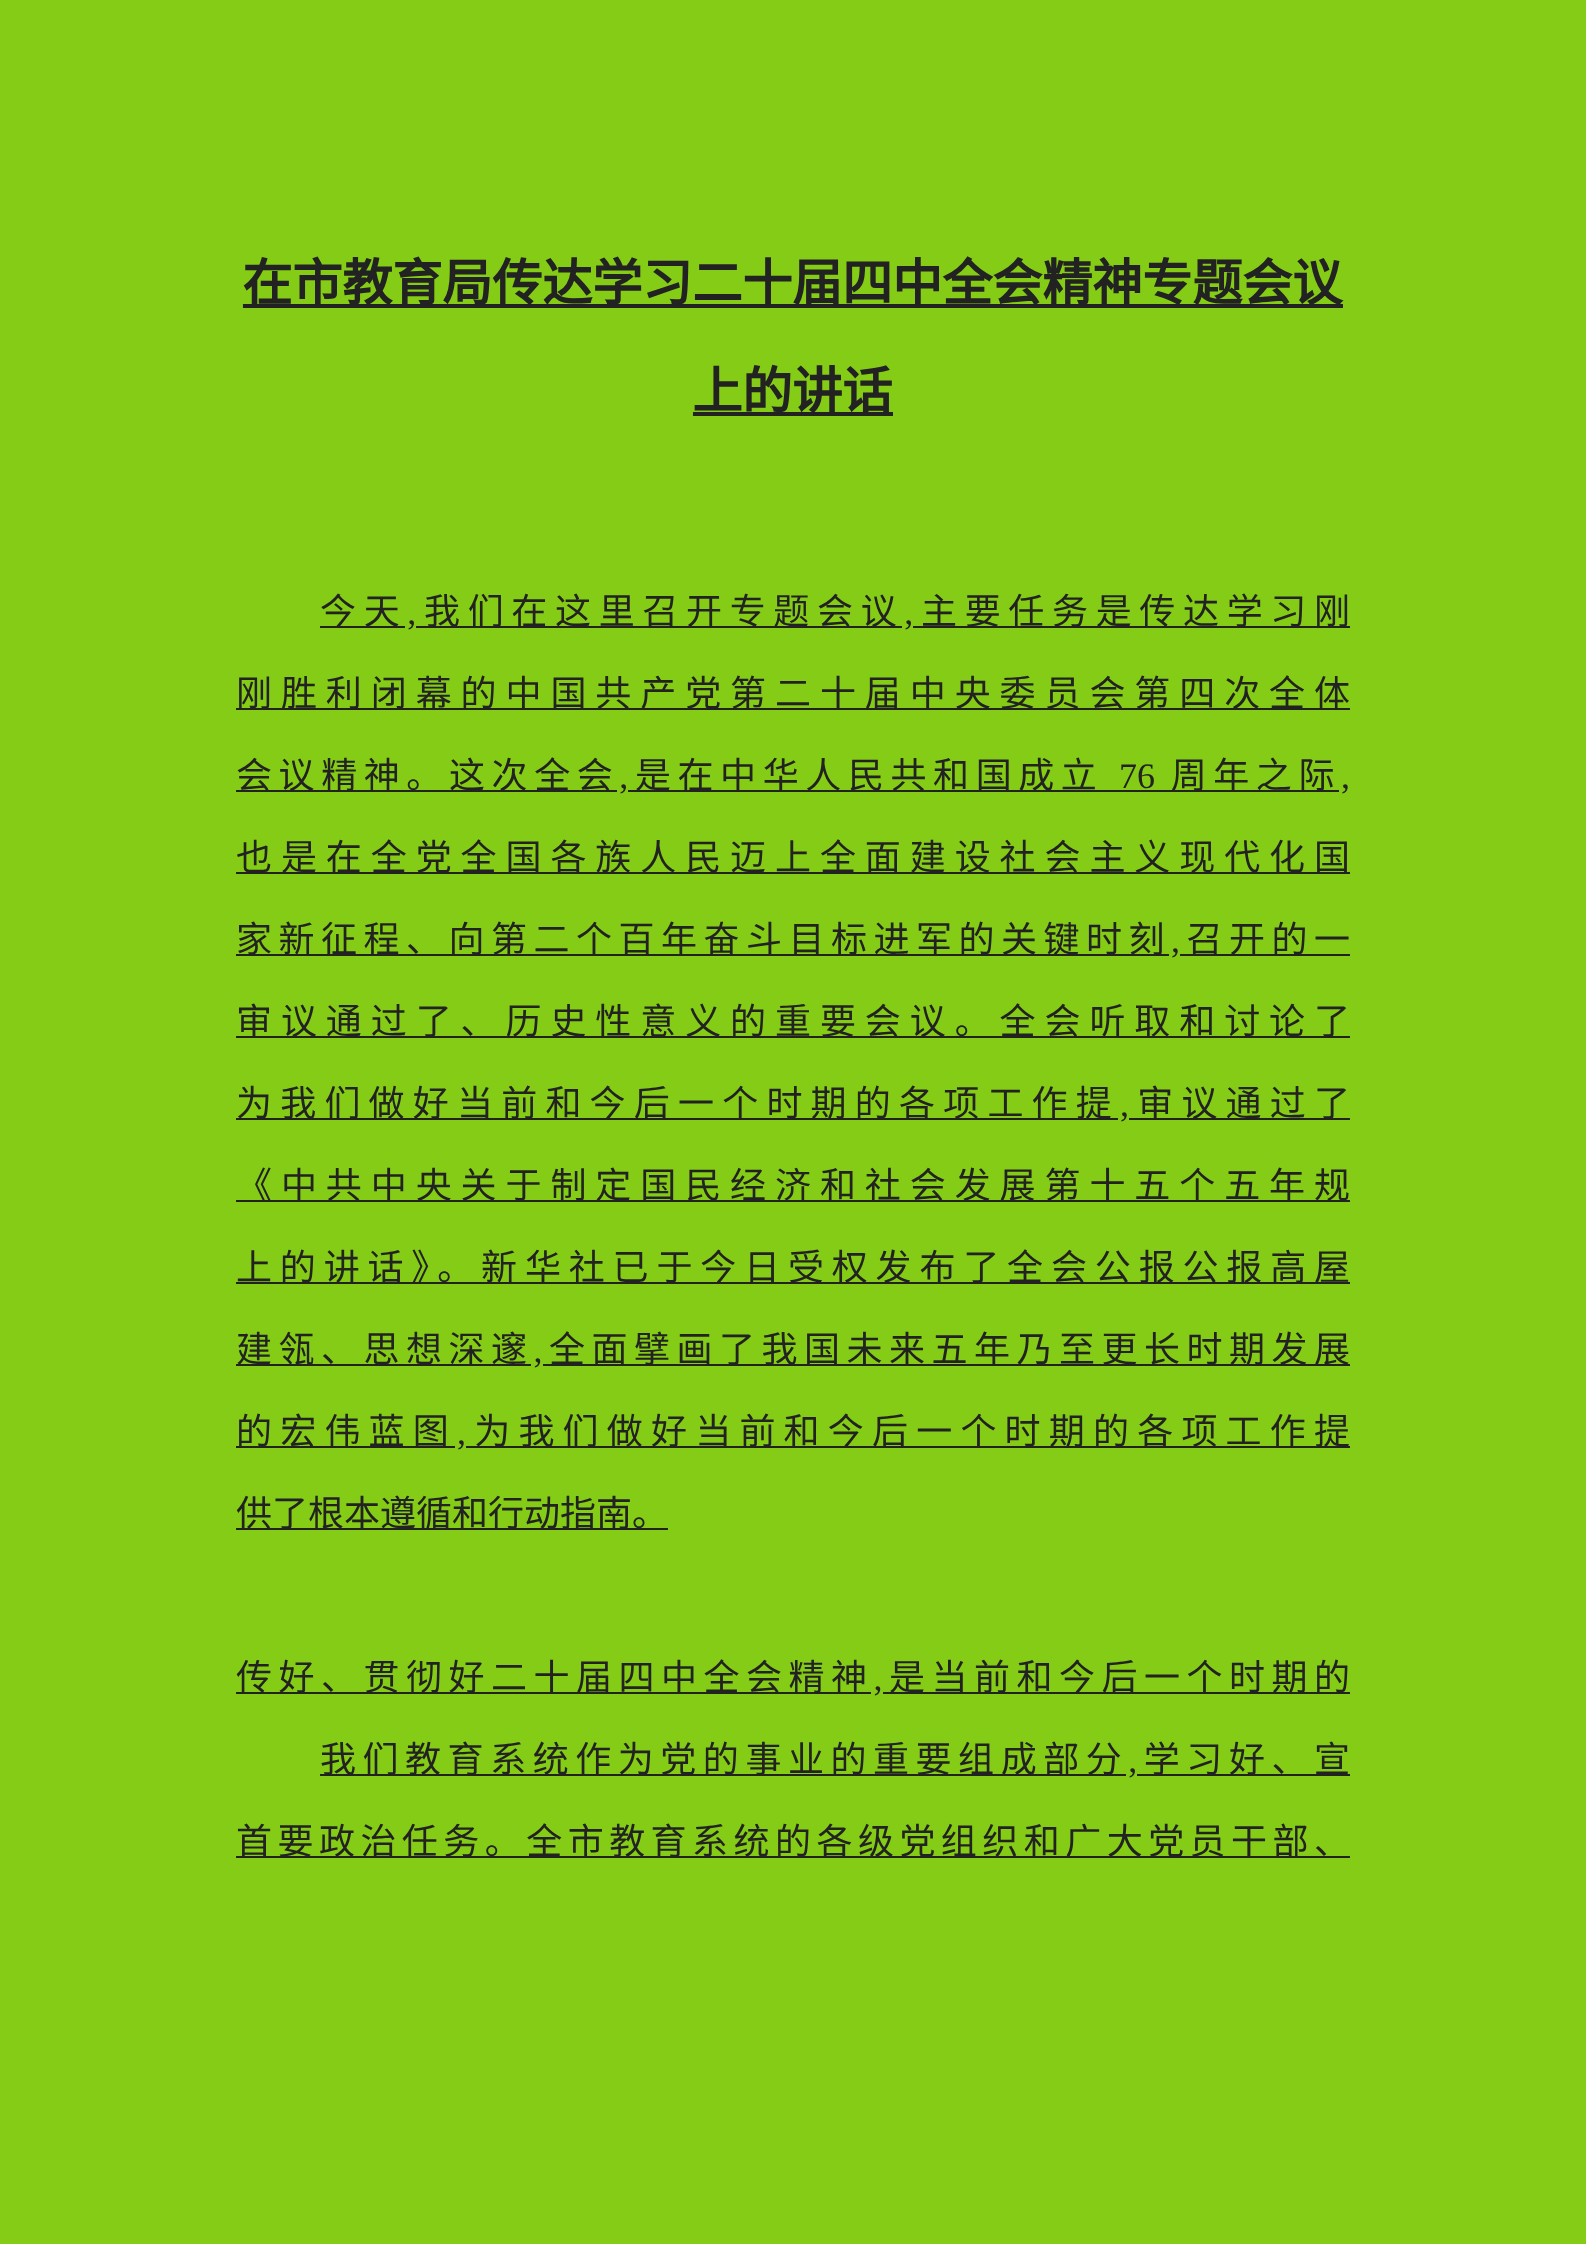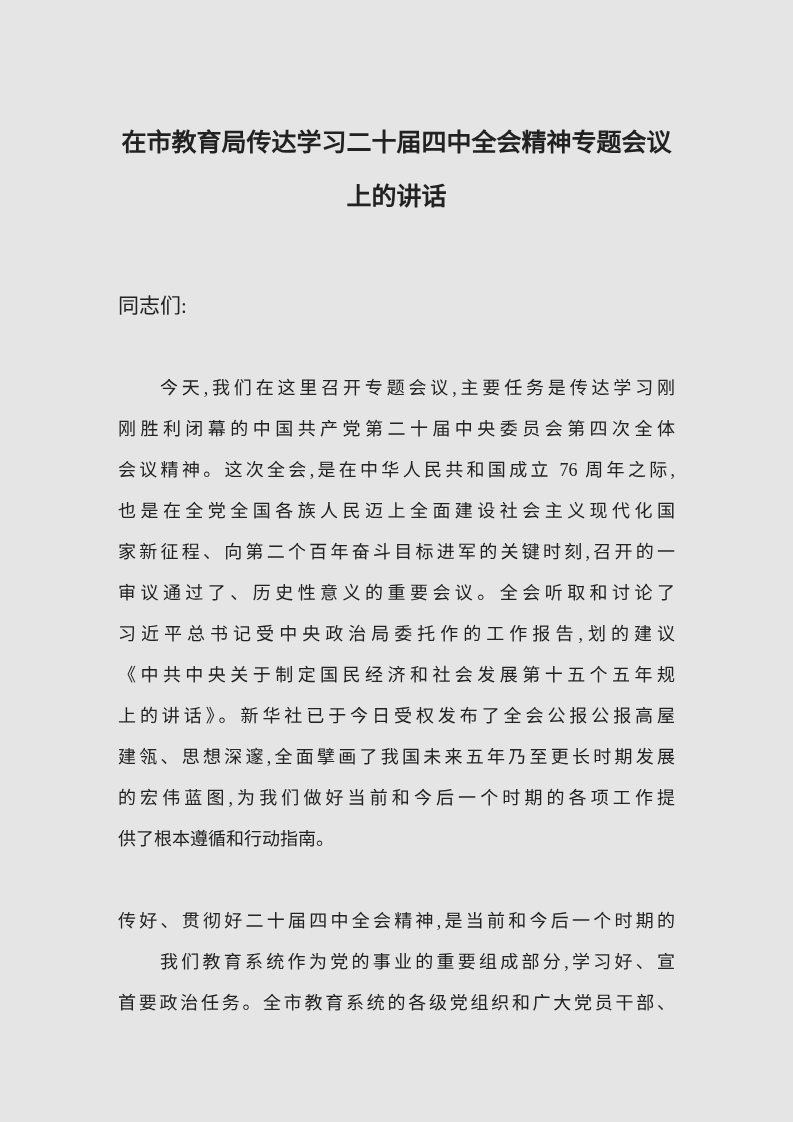--- a/index.html
+++ b/index.html
@@ -5,26 +5,27 @@
   html, body {
     margin: 0;
     padding: 0;
     background: #ffffff;
   }
   .page {
     position: relative;
     width: 793px;
     height: 1122px;
     margin: 0;
-    background: #e5e5e5;
+    background: #84cc16;
     box-sizing: border-box;
     padding: 116px 118px 0 118px;
     font-family: "Liberation Serif", "DejaVu Serif", serif;
     color: #222222;
     overflow: hidden;
+    text-decoration: underline;
   }
   .doc-title {
     font-size: 25px;
     line-height: 54px;
     font-weight: 700;
     text-align: center;
     margin: 0 0 62px 0;
   }
   .salutation {
     font-size: 21px;
@@ -54,31 +55,30 @@
 </style>
 </head>
 <body>
 
 <div class="page">
   <div class="doc-title">
     <div>在市教育局传达学习二十届四中全会精神专题会议</div>
     <div>上的讲话</div>
   </div>
 
-  <div class="salutation">同志们:</div>
 
   <div>
       <div class="para">
         <div class="line indent">今天,我们在这里召开专题会议,主要任务是传达学习刚</div>
         <div class="line">刚胜利闭幕的中国共产党第二十届中央委员会第四次全体</div>
         <div class="line">会议精神。这次全会,是在中华人民共和国成立 76 周年之际,</div>
         <div class="line">也是在全党全国各族人民迈上全面建设社会主义现代化国</div>
         <div class="line">家新征程、向第二个百年奋斗目标进军的关键时刻,召开的一</div>
         <div class="line">审议通过了、历史性意义的重要会议。全会听取和讨论了</div>
-        <div class="line">习近平总书记受中央政治局委托作的工作报告,划的建议</div>
+        <div class="line">为我们做好当前和今后一个时期的各项工作提,审议通过了</div>
         <div class="line">《中共中央关于制定国民经济和社会发展第十五个五年规</div>
         <div class="line">上的讲话》。新华社已于今日受权发布了全会公报公报高屋</div>
         <div class="line">建瓴、思想深邃,全面擘画了我国未来五年乃至更长时期发展</div>
         <div class="line">的宏伟蓝图,为我们做好当前和今后一个时期的各项工作提</div>
         <div class="line last">供了根本遵循和行动指南。</div>
       </div>
       <div class="para continued">
         <div class="line">传好、贯彻好二十届四中全会精神,是当前和今后一个时期的</div>
         <div class="line indent">我们教育系统作为党的事业的重要组成部分,学习好、宣</div>
         <div class="line last">首要政治任务。全市教育系统的各级党组织和广大党员干部、</div>

